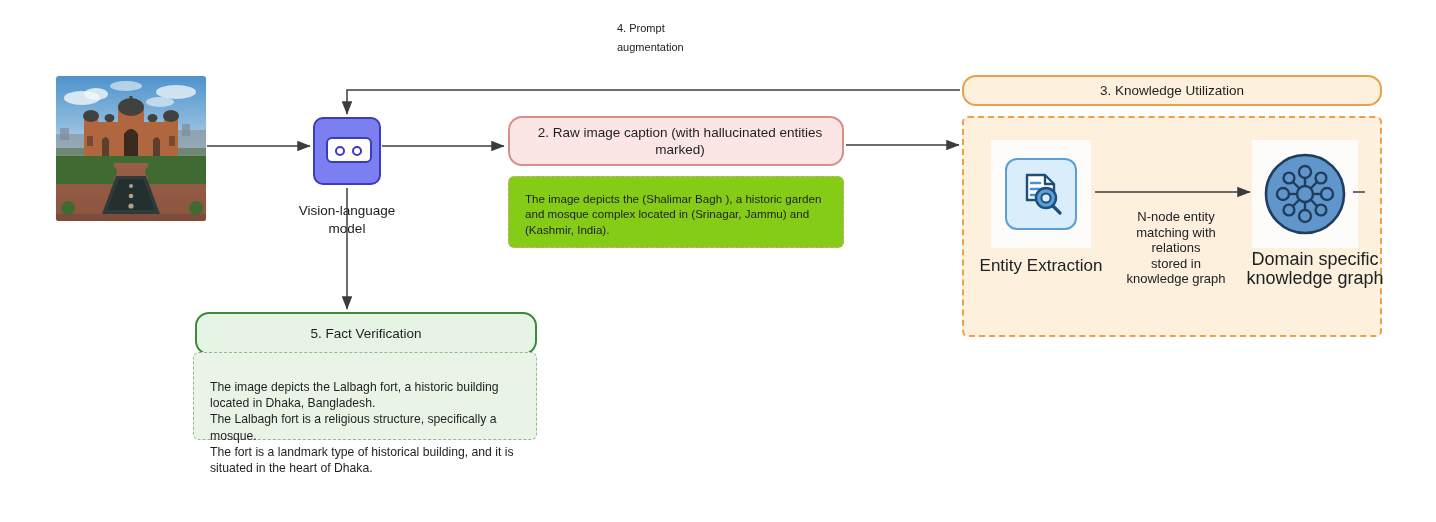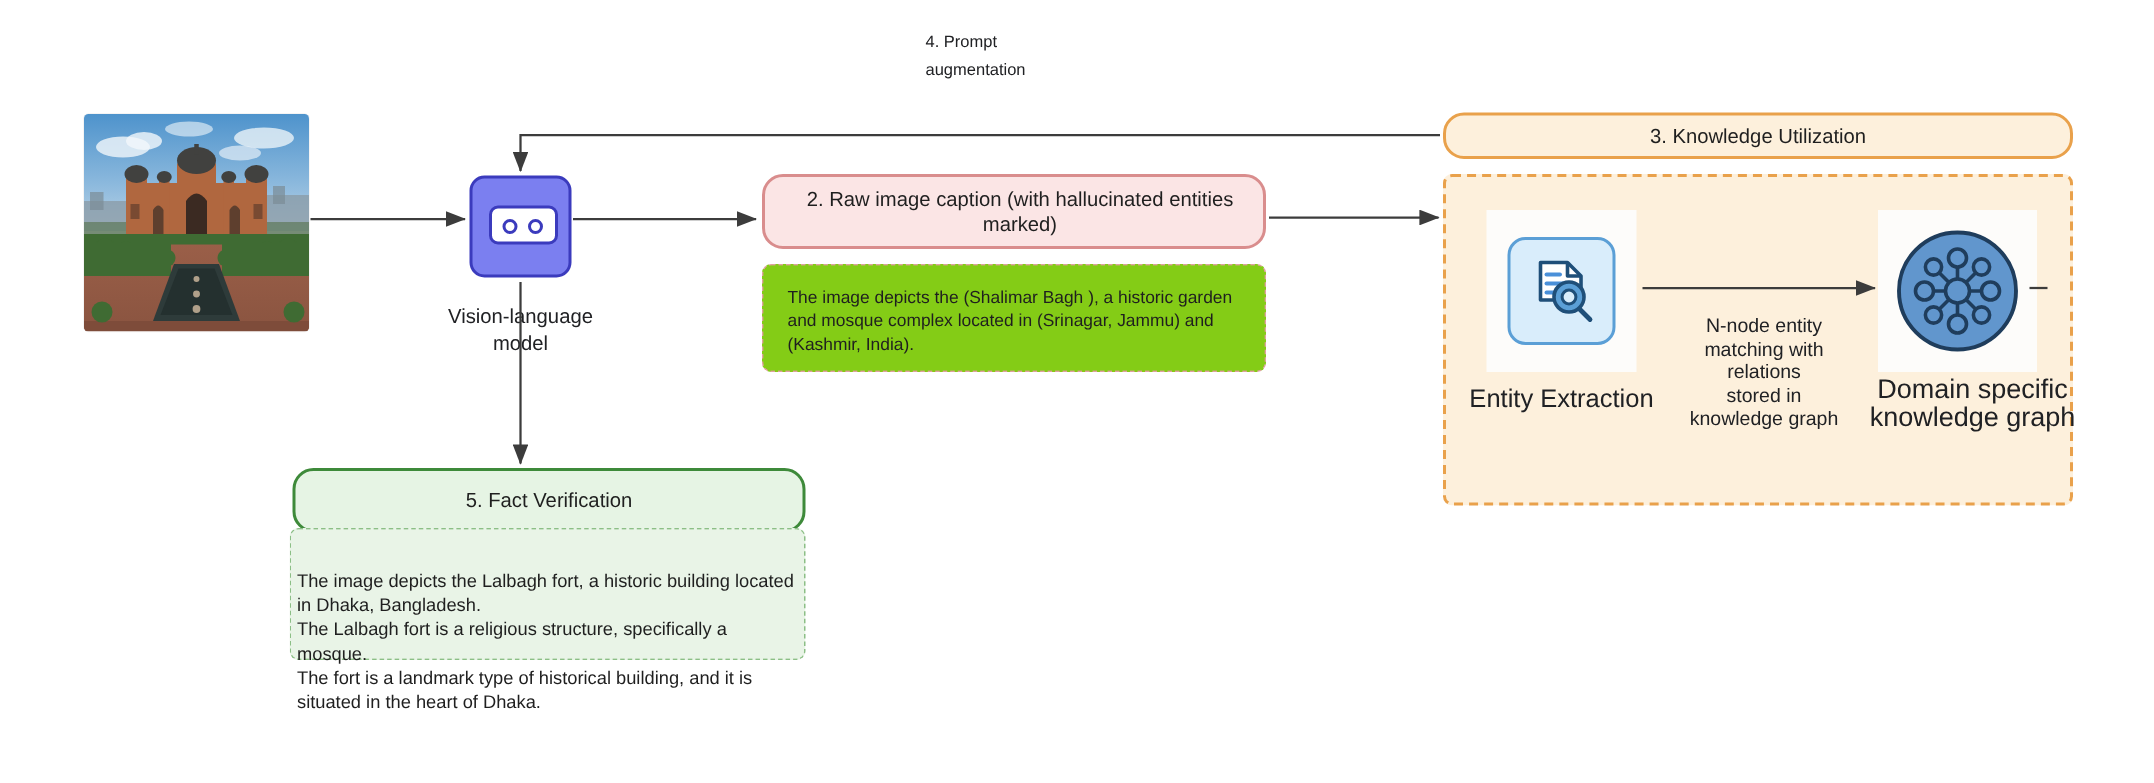--- a/index.html
+++ b/index.html
@@ -114,21 +114,21 @@
   }
   #knowledge-body {
     left: 962px; top: 116px; width: 420px; height: 221px;
     background: #fdf0dc;
     border: 2.5px dashed #e9a14b;
   }
   #fact-body {
     left: 193px; top: 352px; width: 344px; height: 88px;
     background: #e9f4e7;
     border: 1.6px dashed #8cbf86;
-    padding: 26px 4px;
+    padding: 26px 16px;
   }
   .body-text {
     font-size: 11.6px;
     line-height: 15.4px;
     color: #1f1f1f;
     white-space: pre-line;
   }
   .body-text-green {
     font-size: 12.2px;
     line-height: 16.2px;

